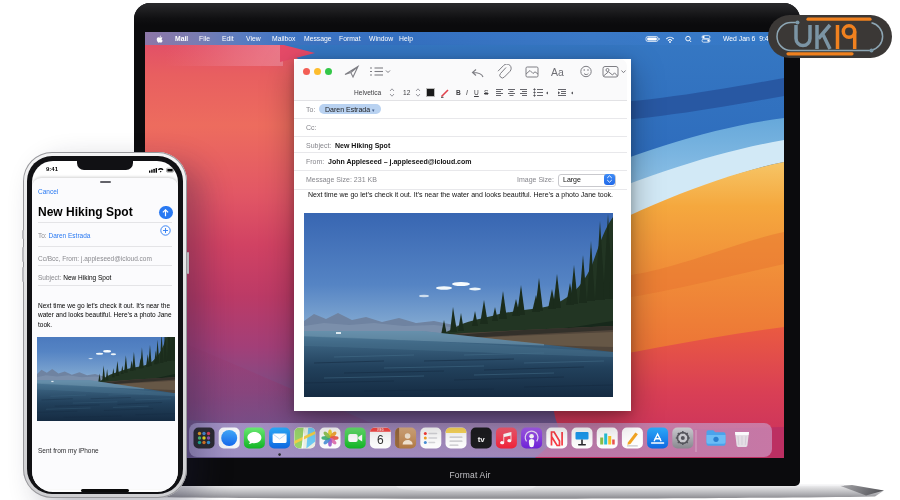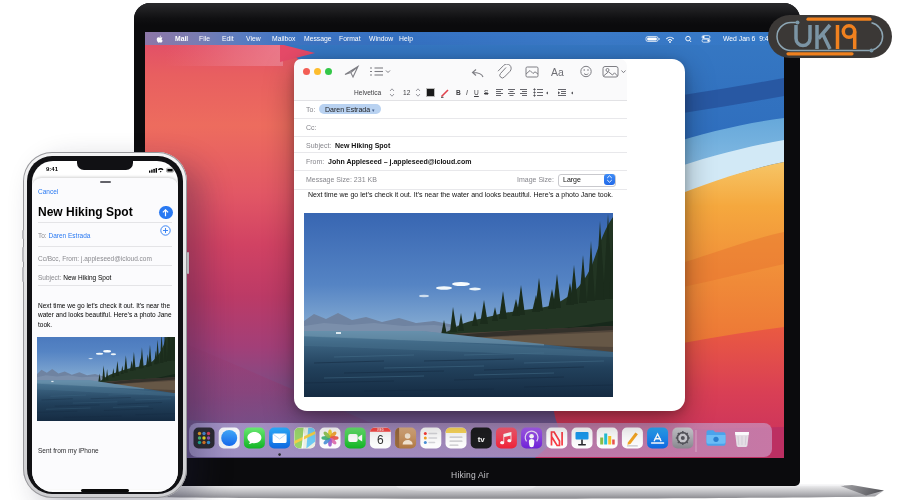--- a/index.html
+++ b/index.html
@@ -32,21 +32,21 @@
   <path d="M752,5 L784,10.5 L766,15.5 L740,5.8 Z" fill="url(#tipg)" opacity="0.85"></path>
   <path d="M296,5 L436,5 C436,9.5 426,11.5 366,11.5 C306,11.5 296,9.5 296,5 Z" fill="url(#scoopg)"></path>
   <rect x="18" y="4.2" width="726" height="1.4" fill="#f6f6f7"></rect>
 </svg>
 
 <div class="abs" style="left:134px;top:3px;width:666px;height:483px;background:#0b0b0d;
      border-radius:16px 16px 5px 5px;"></div>
 <div class="abs" style="left:134px;top:3px;width:666px;height:22px;border-radius:16px 16px 0 0;
      background:linear-gradient(180deg,#2a2a2c,#101012 70%,#0b0b0d);"></div>
 <div class="abs" style="left:390px;top:470px;width:160px;height:14px;color:#c3c3c7;font-size:8.5px;
-     text-align:center;letter-spacing:.2px;">Hiking Air</div>
+     text-align:center;letter-spacing:.2px;">Format Air</div>
 
 <svg class="abs" style="left:145px;top:32px" width="639" height="426" viewBox="0 0 639 426">
   <defs>
     <linearGradient id="wpink" x1="0" y1="0" x2="0" y2="1">
       <stop offset="0" stop-color="#e04a6a"></stop>
       <stop offset="0.1" stop-color="#e85f60"></stop>
       <stop offset="0.22" stop-color="#ed6c5e"></stop>
       <stop offset="0.38" stop-color="#e25765"></stop>
       <stop offset="0.5" stop-color="#d14263"></stop>
       <stop offset="0.62" stop-color="#bc3a66"></stop>
@@ -367,21 +367,21 @@
     <g stroke="#c2c2c8" stroke-width="0.7" opacity="0.8">
       <line x1="6.5" y1="7.5" x2="7.3" y2="16.5"></line>
         <line x1="10.5" y1="7.5" x2="10.5" y2="16.5"></line>
         <line x1="14.5" y1="7.5" x2="13.7" y2="16.5"></line>
     </g>
   </g>
 
   <circle cx="90.6" cy="28.6" r="1.3" fill="#2b2b30"></circle>
 </svg>
 
-<div class="abs" style="left:294px;top:59px;width:391px;height:352px;background:#fff;border-radius:13px;
+<div class="abs" style="left:294px;top:59px;width:337px;height:352px;background:#fff;border-radius:0;
      box-shadow:0 10px 30px rgba(0,0,0,.35), 0 2px 8px rgba(0,0,0,.2);font-size:7px;color:#222;">
 
   <div class="abs" style="left:0;top:0;width:333px;height:41px;background:#fafafb;border-radius:7px 7px 0 0;border-bottom:1px solid #e2e2e5;"></div>
   <div class="abs" style="left:8.5px;top:9px;width:7px;height:7px;border-radius:50%;background:#f35e55;"></div>
   <div class="abs" style="left:19.5px;top:9px;width:7px;height:7px;border-radius:50%;background:#fdbd2e;"></div>
   <div class="abs" style="left:30.5px;top:9px;width:7px;height:7px;border-radius:50%;background:#33c748;"></div>
   <svg class="abs" style="left:0px;top:5px" width="333" height="16" viewBox="0 0 333 16">
     <g stroke="#7e7e84" fill="none" stroke-width="1">
 
       <path d="M51,10.5 L64,2.5 L59,13 L56.8,8.6 Z M56.8,8.6 L64,2.5" stroke-width="1.1"></path>

